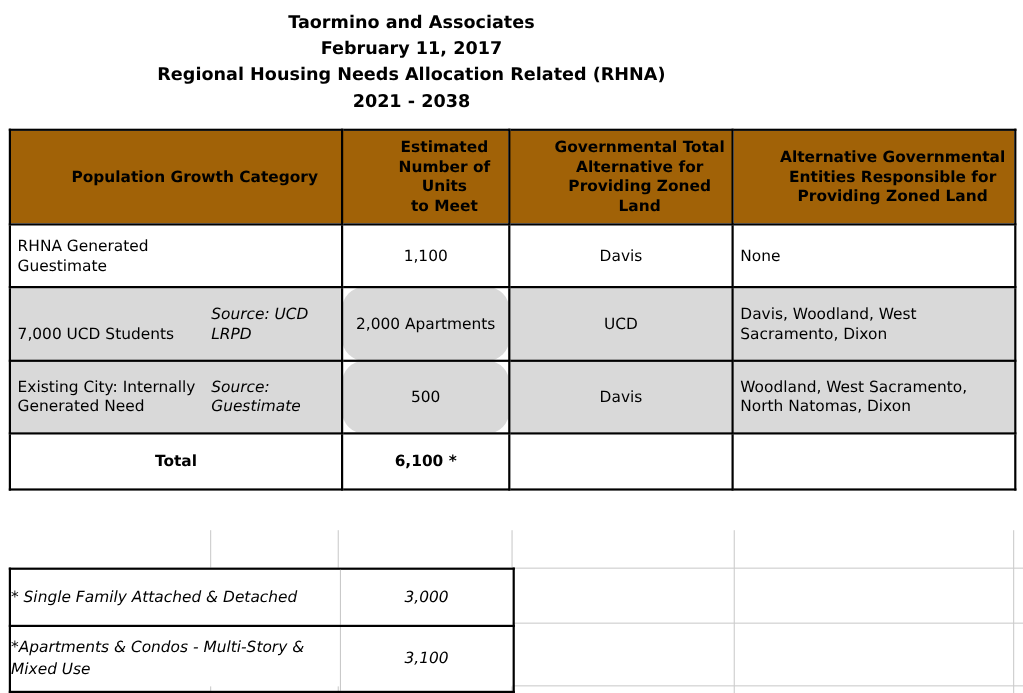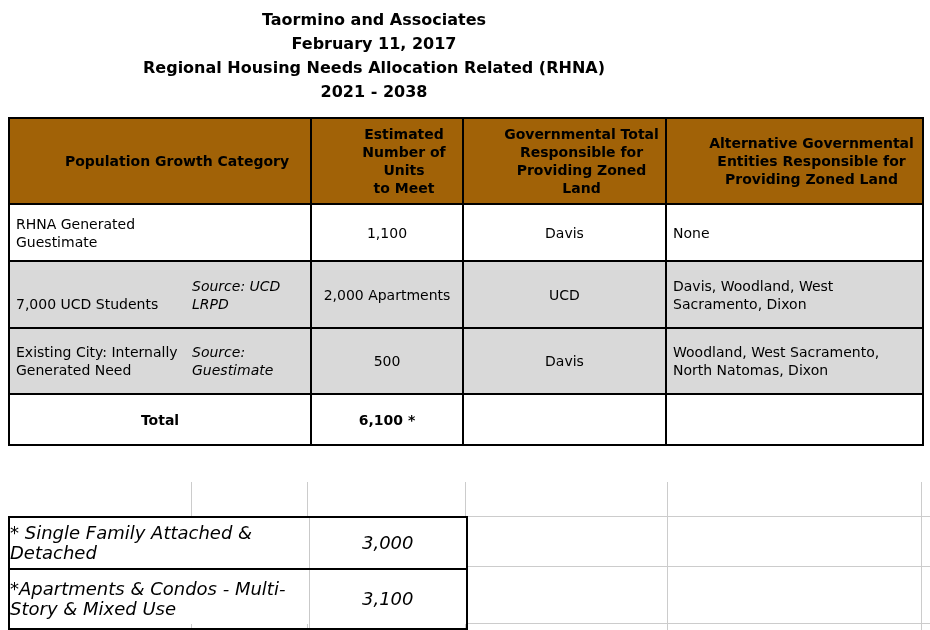--- a/index.html
+++ b/index.html
@@ -12,30 +12,30 @@
 
   
   table.main{position:absolute;top:117px;left:8px;border-collapse:collapse;table-layout:fixed;}
   table.main td,table.main th{border:2px solid #000;padding:0;vertical-align:middle;
         font-size:14px;line-height:18px;overflow:hidden;}
   table.main th{font-weight:bold;text-align:center;background:#a16207;padding-left:34px;}
   .shaded{background:#d9d9d9;}
   .cat-cell{display:flex;align-items:flex-end;width:100%;}
   .cat-main{width:176px;padding-left:6px;text-align:left;}
   .cat-src{flex:1;font-style:italic;text-align:left;padding-right:4px;}
-  .units-cell{text-align:center;}
+  .units-cell{text-align:center;border-radius:20px;}
   .entity-cell{text-align:center;}
   .alt-cell{text-align:left;padding-left:6px !important;padding-right:4px !important;}
   .total-label{font-size:15px;font-weight:bold;text-align:center;}
   .total-value{font-size:15px;font-weight:bold;text-align:center;}
 
   
   table.footnotes{position:absolute;top:516px;left:8px;border-collapse:collapse;table-layout:fixed;}
   table.footnotes td{border-top:2px solid #000;border-bottom:2px solid #000;
-        font-size:18px;font-style:italic;line-height:20px;vertical-align:middle;padding:0;}
+        font-size:14px;font-style:italic;line-height:20px;vertical-align:middle;padding:0;}
   td.fn-label{border-left:2px solid #000;border-right:1px solid #c9c9c9;padding-left:8px;text-align:left;}
   td.fn-value{border-right:2px solid #000;padding-right:10px;text-align:center;}
 
   
   .gl{position:absolute;background:#cccccc;}
   .gl-v{width:1px;}
   .gl-h{height:1px;}
 </style>
 </head>
 <body>
@@ -61,21 +61,21 @@
       <th style="height:84px">
         <div>Population Growth Category</div>
       </th>
       <th>
         <div>Estimated</div>
         <div>Number of Units</div>
         <div>to Meet</div>
       </th>
       <th>
         <div>Governmental Total</div>
-        <div>Responsible for</div>
+        <div>Alternative for</div>
         <div>Providing Zoned Land</div>
       </th>
       <th>
         <div>Alternative Governmental</div>
         <div>Entities Responsible for</div>
         <div>Providing Zoned Land</div>
       </th>
     </tr>
 
     <tr>

